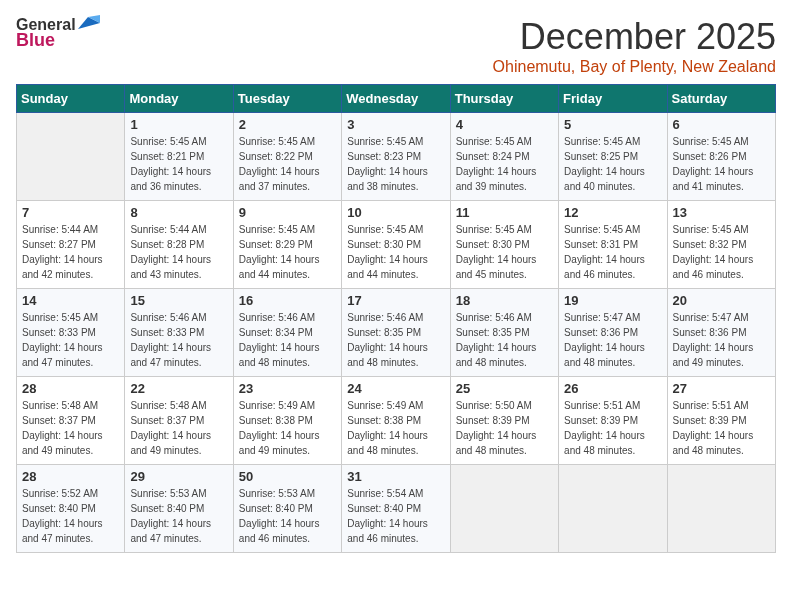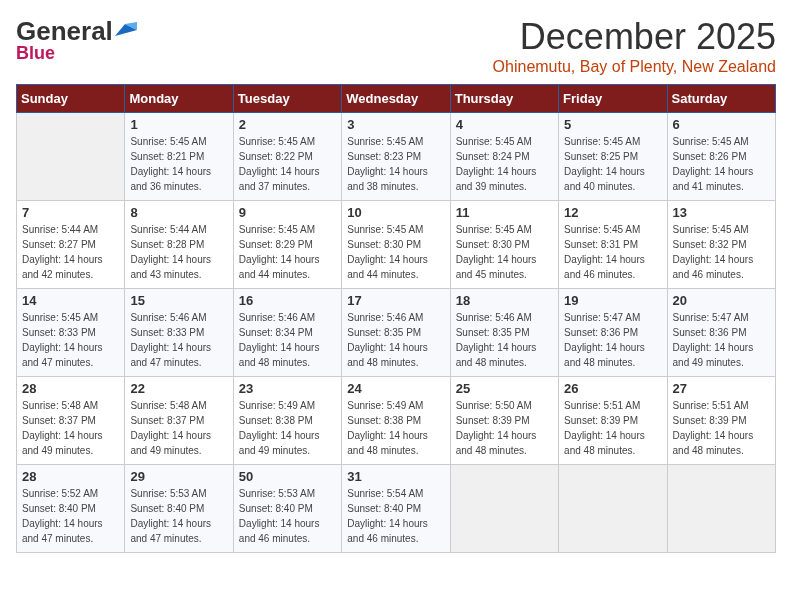--- a/index.html
+++ b/index.html
@@ -33,21 +33,21 @@
     .location-title {
       font-size: 16px;
       color: #c2410c;
     }
     table {
       width: 100%;
       border-collapse: collapse;
       table-layout: fixed;
     }
     thead th {
-      background-color: #7f1d1d;
+      background-color: #0f766e;
       color: #fff;
       font-size: 13px;
       font-weight: bold;
       padding: 6px 4px;
       text-align: left;
       border: 1px solid #2a5a9f;
     }
     tbody td {
       vertical-align: top;
       border: 1px solid #ccc;
@@ -74,21 +74,21 @@
     .empty-cell {
       background: #f0f0f0 !important;
     }
   </style>
 </head>
 <body>
 
 <div class="header">
   <div class="logo">
     <div style="display:flex;align-items:center;">
-      <span style="font-size:26px;font-weight:bold;color:#333;">General</span>
+      <span style="font-size:16px;font-weight:bold;color:#333;">General</span>
       <svg width="22" height="16" viewBox="0 0 22 16" style="margin-left:2px;margin-top:-4px;">
         <polygon points="0,14 10,2 22,8" fill="#1a6bbf"></polygon>
         <polygon points="10,2 22,0 22,8" fill="#5aabef"></polygon>
       </svg>
     </div>
     <span style="font-size:18px;font-weight:bold;color:#be185d;margin-top:-4px;">Blue</span>
   </div>
   <div class="title-block">
     <div class="month-title">December 2025</div>
     <div class="location-title">Ohinemutu, Bay of Plenty, New Zealand</div>

